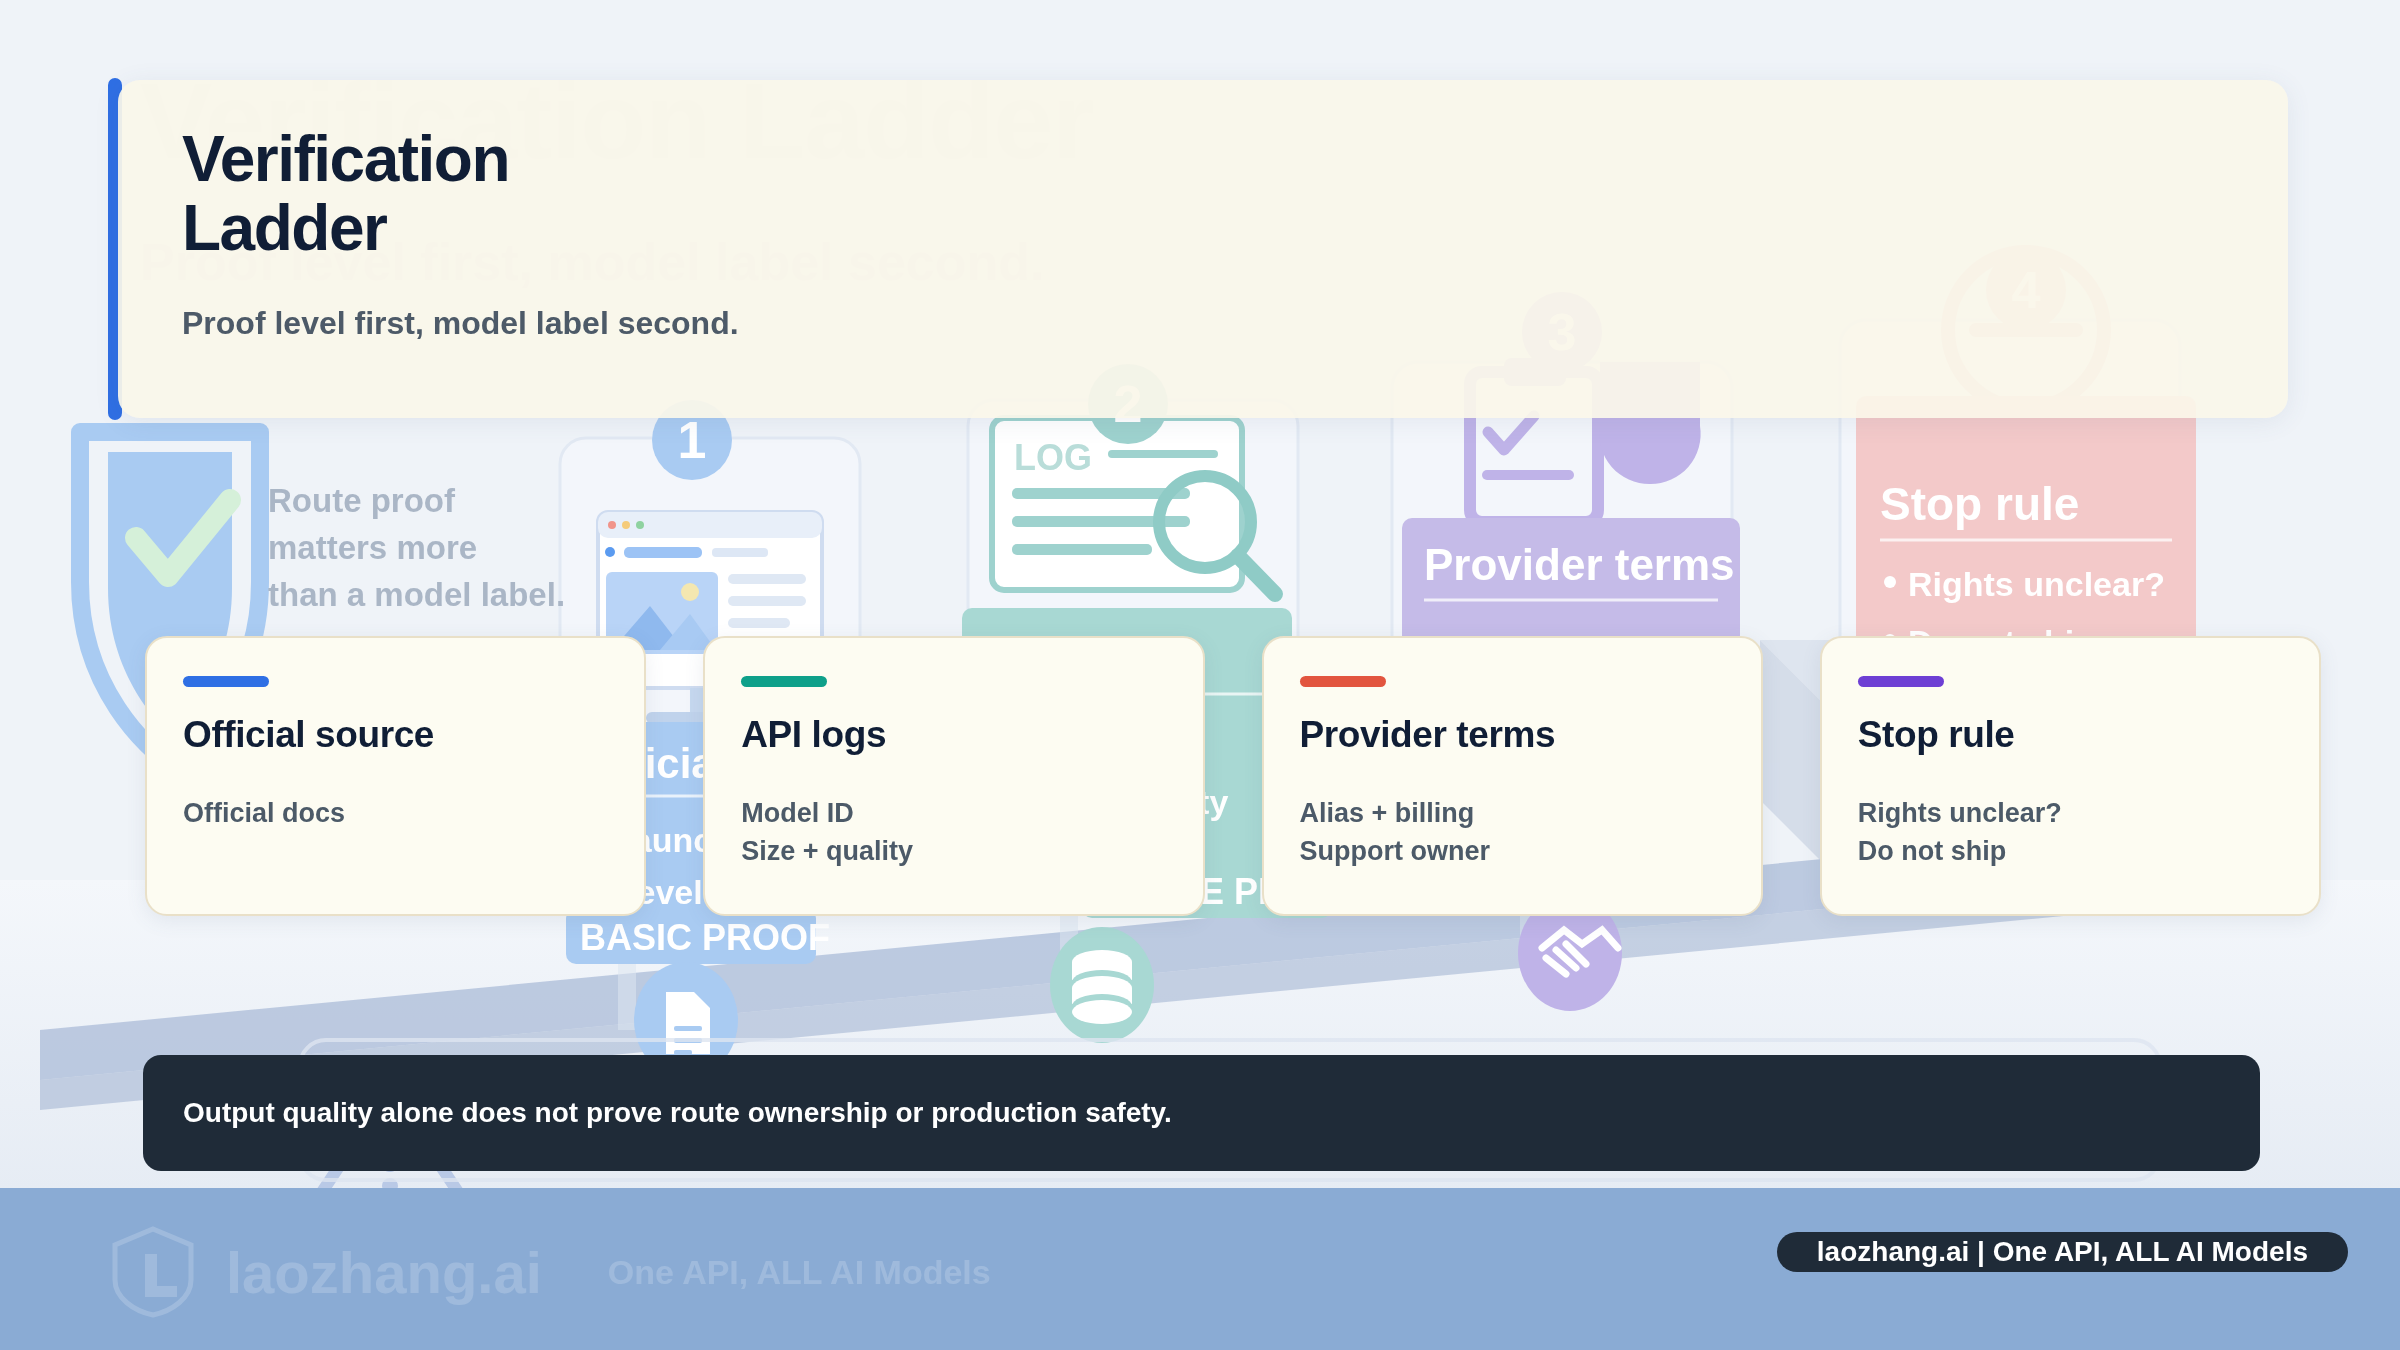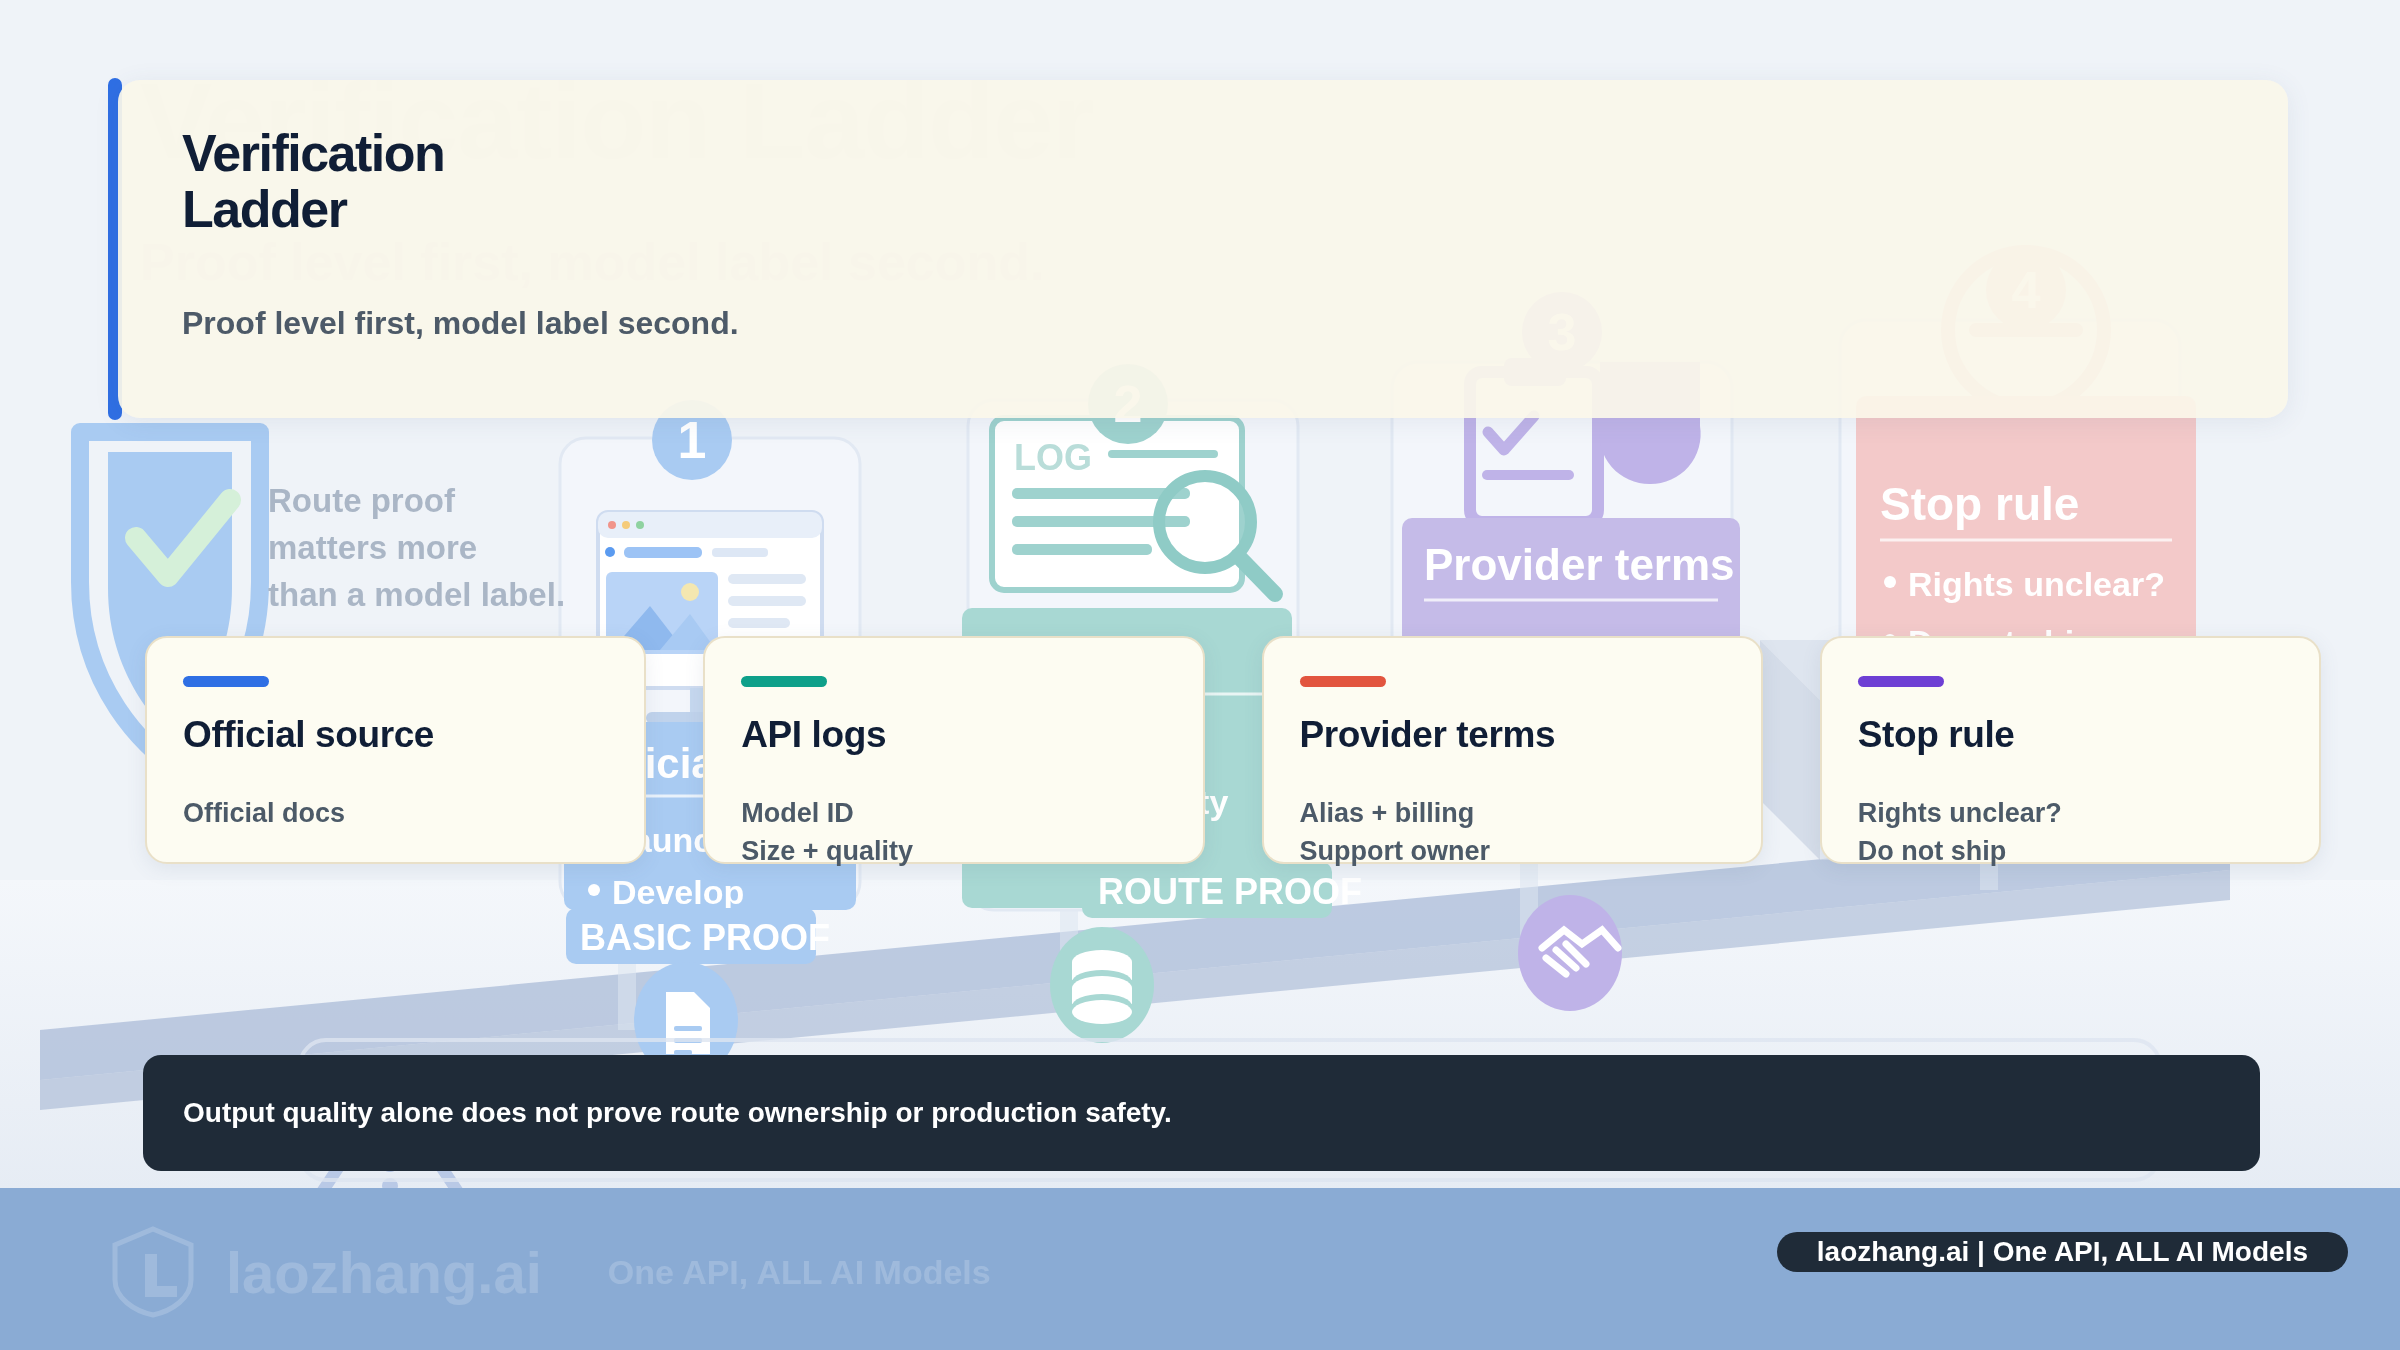--- a/index.html
+++ b/index.html
@@ -68,40 +68,40 @@
   #hero-accent {
     position: absolute;
     left: 108px; top: 78px;
     width: 14px; height: 342px;
     background: #2f6fe4;
     border-radius: 8px;
   }
   #hero-title {
     position: absolute;
     left: 64px; top: 45px;
-    font-size: 52px;
+    font-size: 64px;
     font-weight: 700;
     line-height: 1.08;
     color: #101e36;
     letter-spacing: -1.5px;
     white-space: pre-line;
   }
   #hero-sub {
     position: absolute;
     left: 64px; top: 225px;
     font-size: 32px;
     font-weight: 700;
     color: #4d5a68;
   }
 
   
   #cards {
     position: absolute;
     left: 145px; top: 636px;
-    width: 2176px; height: 228px;
+    width: 2176px; height: 280px;
     display: flex;
     gap: 57px;
   }
   .card {
     flex: 1 1 0;
     background: #fdfcf2;
     border: 2px solid #e9e0c8;
     border-radius: 22px;
     box-shadow: 0 5px 20px rgba(80,95,125,0.10);
     padding: 38px 36px 0 36px;

